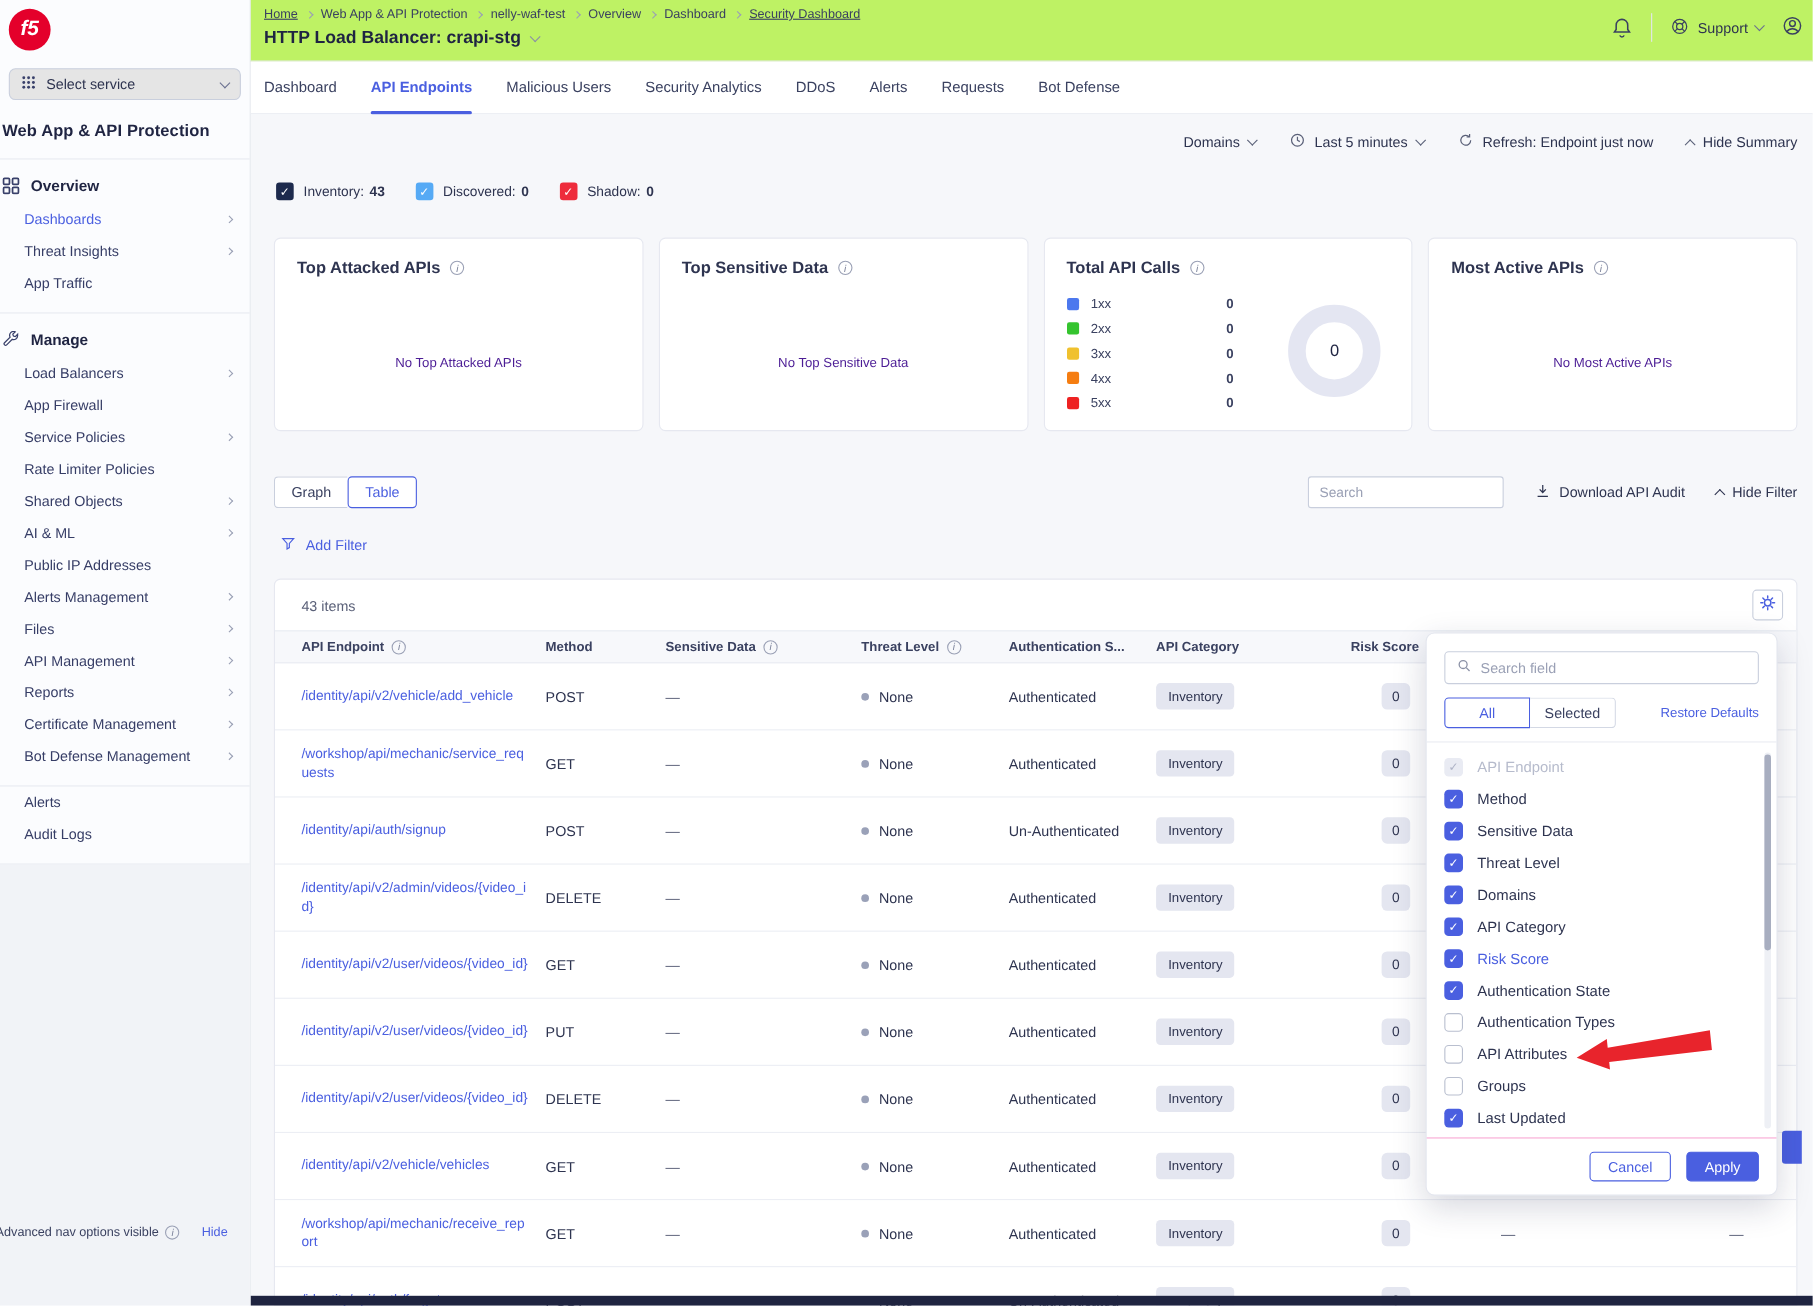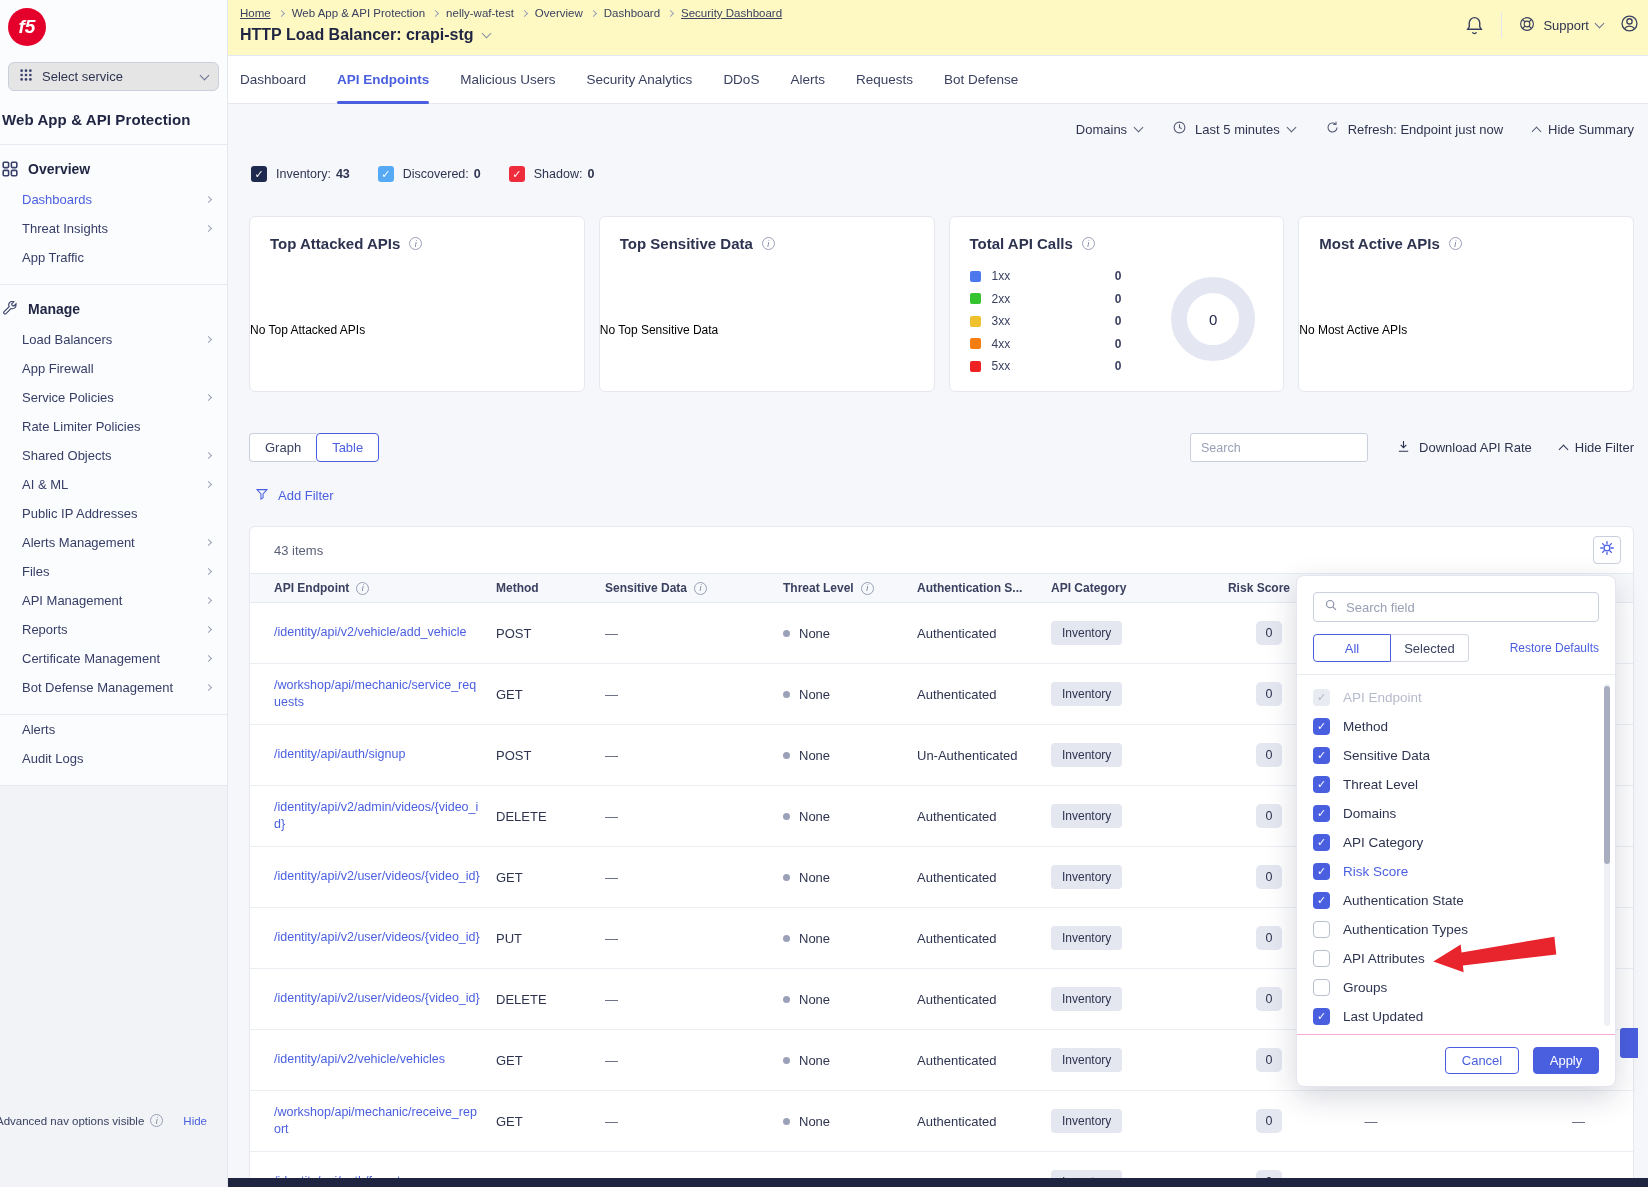--- a/index.html
+++ b/index.html
@@ -38,21 +38,21 @@
   .side-item { display:flex; align-items:center; padding:7px 16px 7px 22px;
     font-size:13px; color:#363d66; cursor:pointer; }
   .side-item.active { color:#4a5fe0; }
   .side-chev { margin-left:auto; color:#9aa0b5; }
   .side-lower { flex:1; background:#f1f3f7; }
   #side-footer { position:absolute; left:-4px; bottom:60px; width:236px;
     display:flex; align-items:center; gap:6px; font-size:11.5px; color:#3a4160; }
   #side-footer .hide-link { color:#4a5fe0; margin-left:14px; }
   
   #topbar { position:absolute; left:228px; top:0; right:0; height:56px;
-    background:#fef9c3; border-bottom:1px solid #e6e8ef; }
+    background:#bef264; border-bottom:1px solid #e6e8ef; }
   #breadcrumb { position:absolute; left:12px; top:7px; display:flex; align-items:center;
     gap:8px; font-size:11.5px; color:#3a4160; }
   .bc-item.underl { text-decoration: underline; }
   .bc-sep { color:#9aa0b5; }
   #page-title-row { position:absolute; left:12px; top:26px; display:flex; align-items:center; gap:9px; }
   #page-title { font-size:16px; font-weight:700; color:#1f2442; }
   #page-title-row .chev { color:#8a90a5; }
   #top-actions { position:absolute; right:8px; top:12px; display:flex; align-items:center; gap:16px; }
   .top-div { width:1px; height:26px; background:#e3e6ee; }
   .top-btn { display:flex; align-items:center; gap:7px; font-size:13px; color:#2e3450; cursor:pointer; }
@@ -72,21 +72,21 @@
   .ctrl .chev { color:#5a6078; }
   #filter-legend { position:absolute; top:62px; left:23px; display:flex; gap:28px; align-items:center; }
   .f-item { display:flex; align-items:center; gap:9px; font-size:12.5px; cursor:pointer; }
   .f-check { width:16px; height:16px; border-radius:3px; color:#fff; display:flex;
     align-items:center; justify-content:center; font-size:11px; }
   .f-val { font-weight:700; margin-left:-4px; }
   #cards { position:absolute; top:112px; left:21px; right:14px; height:148px;
     display:grid; grid-template-columns:repeat(4,1fr); gap:14px; }
   .card { background:#fff; border:1px solid #e6e8f0; border-radius:6px; position:relative; padding:18px 20px; }
   .card-title { font-size:15px; font-weight:600; color:#2e3450; display:flex; gap:9px; align-items:center; }
-  .card-empty { position:absolute; top:106px; left:0; right:0; font-size:12px; color:#000000; }
+  .card-empty { position:absolute; top:106px; left:0; right:0; text-align:center; font-size:12px; color:#4c1d95; }
   .legend { margin-top:17px; display:flex; flex-direction:column; gap:8.5px; width:152px; }
   .legend-row { display:flex; align-items:center; font-size:12px; color:#3a4160; }
   .swatch { width:11px; height:11px; border-radius:2px; margin-right:11px; }
   .legend-val { margin-left:auto; font-weight:700; }
   .donut-wrap { position:absolute; right:28px; top:60px; width:84px; height:84px; }
   .donut { position:absolute; inset:0; border:16px solid #e4e6f2; border-radius:50%; }
   .donut-num { position:absolute; inset:0; display:flex; align-items:center; justify-content:center; font-size:15px; color:#1f2442; }
   
   #toolbar { position:absolute; top:329px; left:21px; right:14px; display:flex; align-items:center; }
   .seg { display:flex; }
@@ -450,21 +450,21 @@
     <div class="seg">
       <div class="seg-btn first">Graph</div>
       <div class="seg-btn active">Table</div>
     </div>
     <div class="tb-right">
       <input id="search-input" placeholder="Search" style="">
       <span class="tb-link">
         <span><svg width="15" height="15" viewBox="0 0 24 24" fill="none" stroke="#2e3450" stroke-width="1.8">
               <path d="M12 3v11M7.5 9.5 12 14l4.5-4.5M4.5 19.5h15"></path>
             </svg></span>
-        <span>Download API Rate</span>
+        <span>Download API Audit</span>
       </span>
       <span class="tb-link">
         <span class="chev up"></span>
         <span>Hide Filter</span>
       </span>
     </div>
   </div>
 
   <div id="add-filter">
     <span><svg width="14" height="14" viewBox="0 0 24 24" fill="none" stroke="#4a5fe0" stroke-width="1.8">

